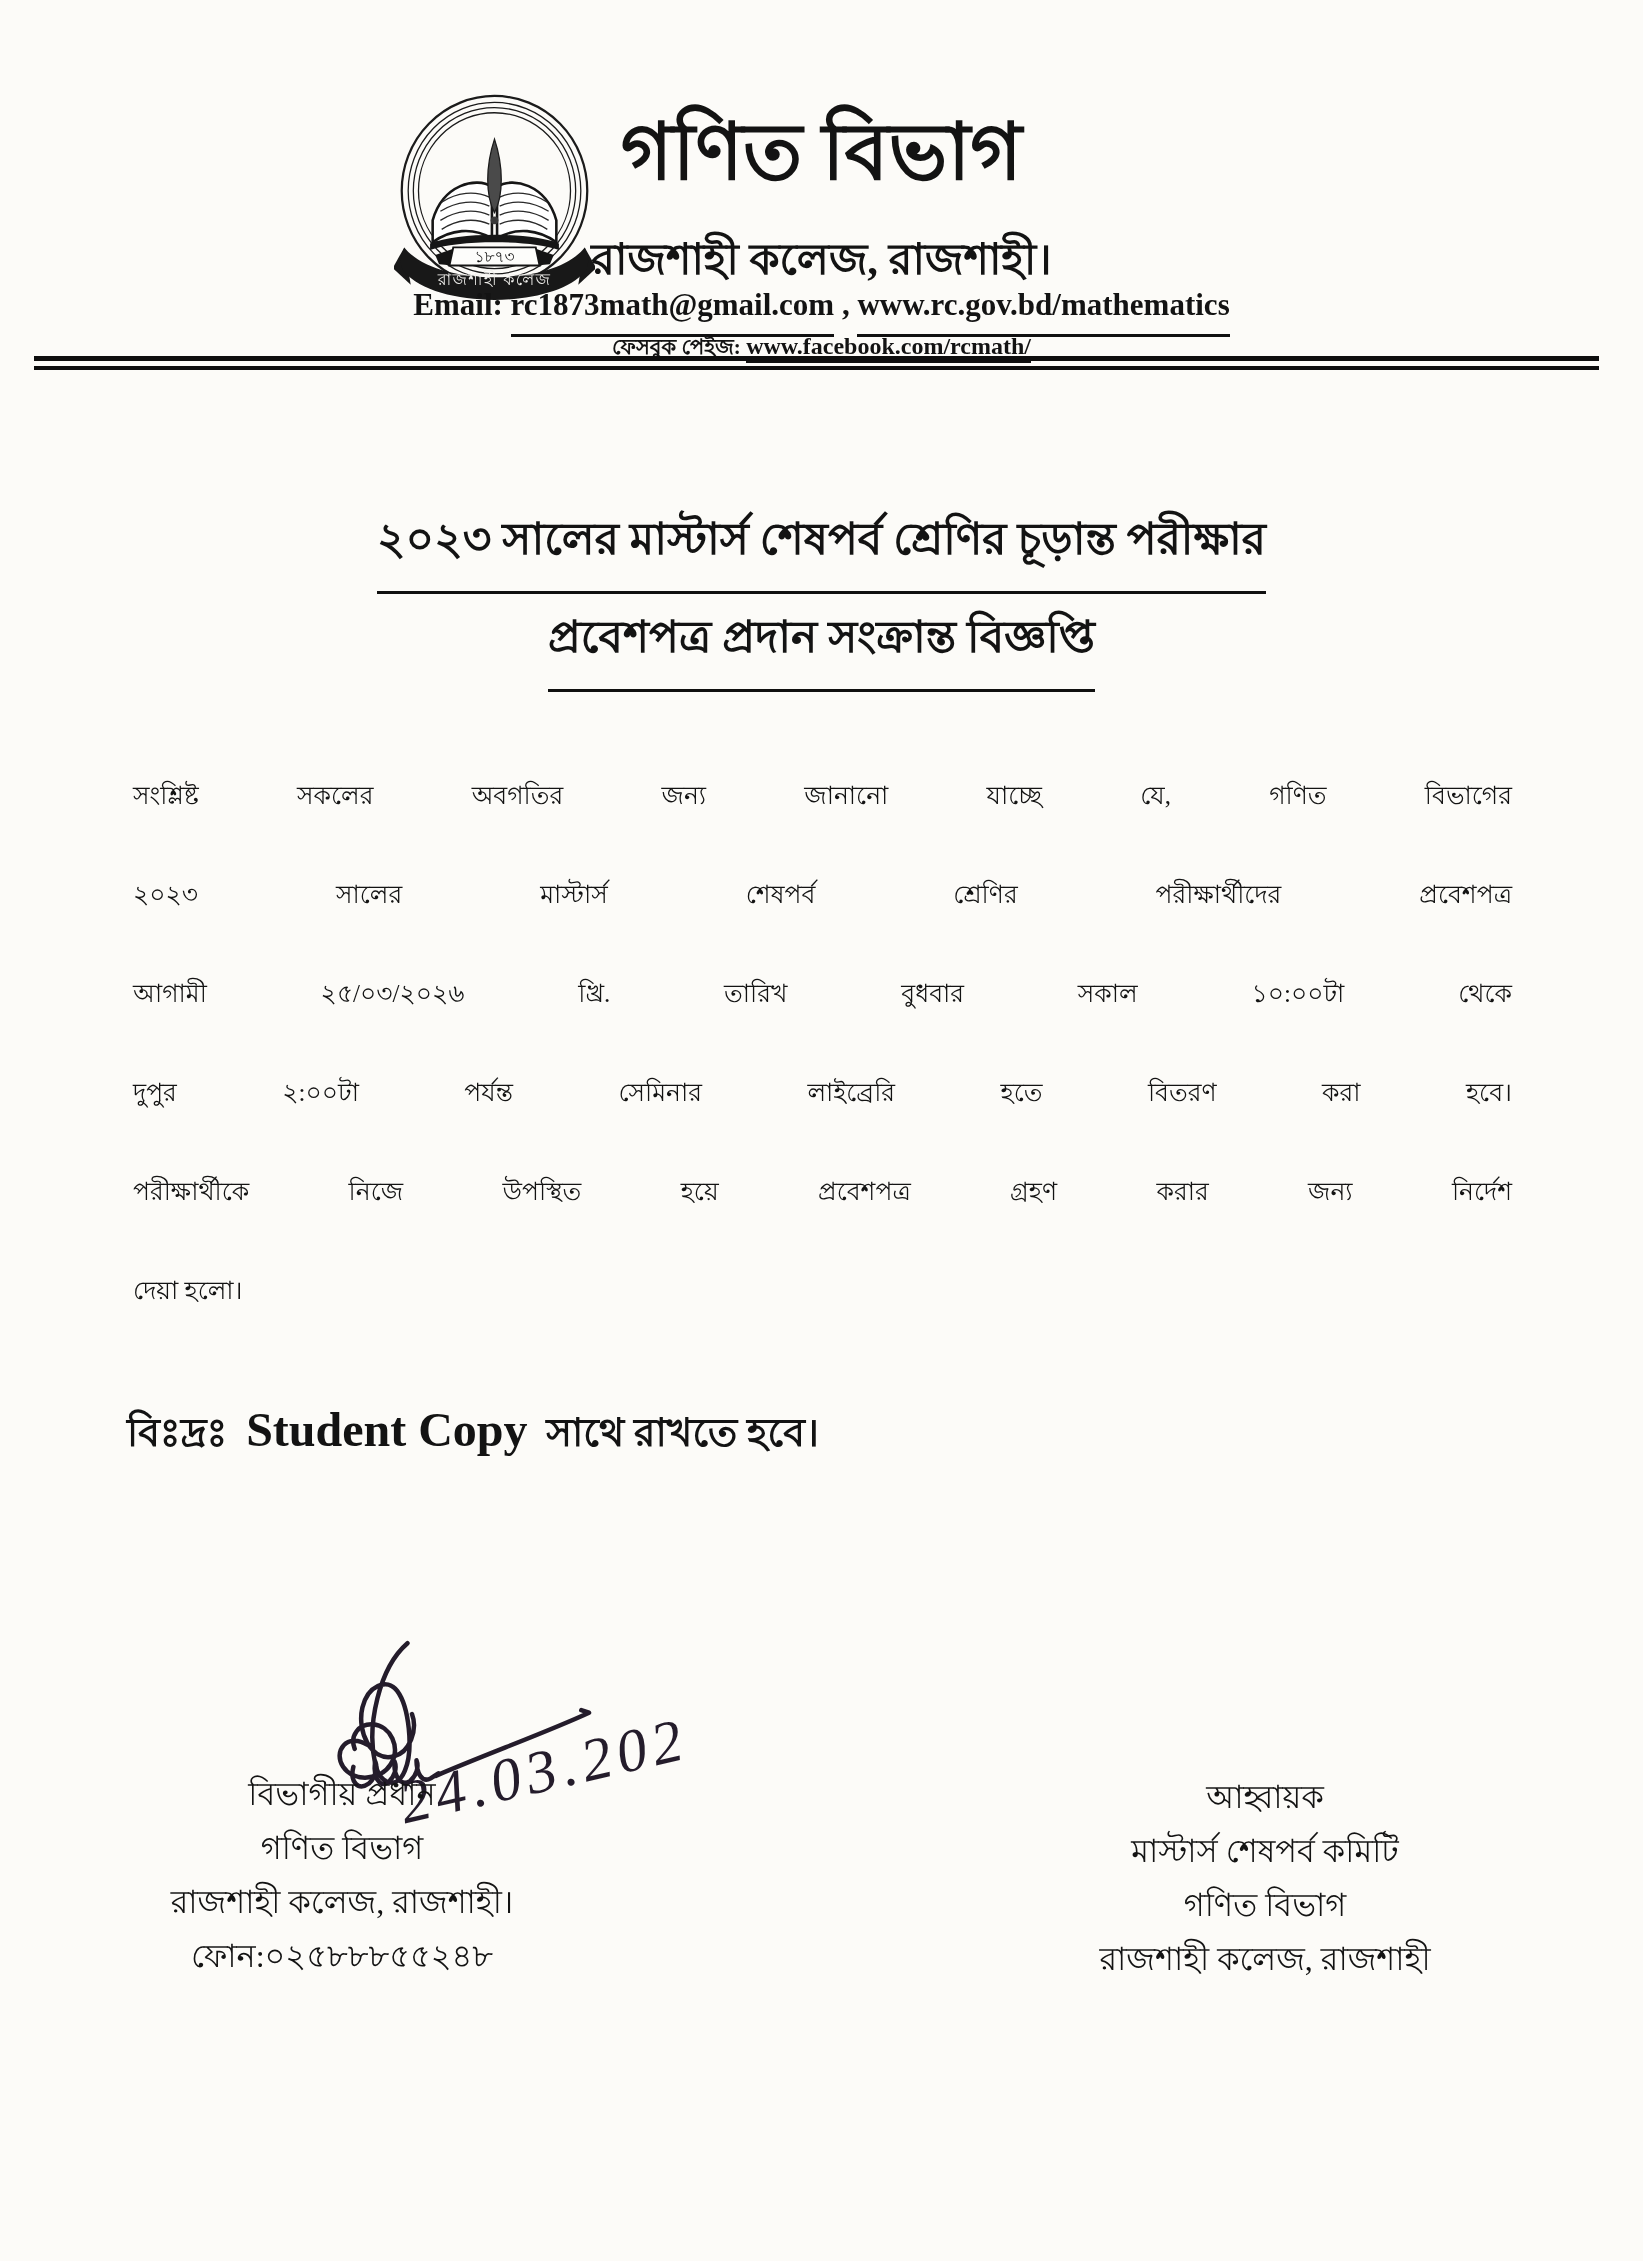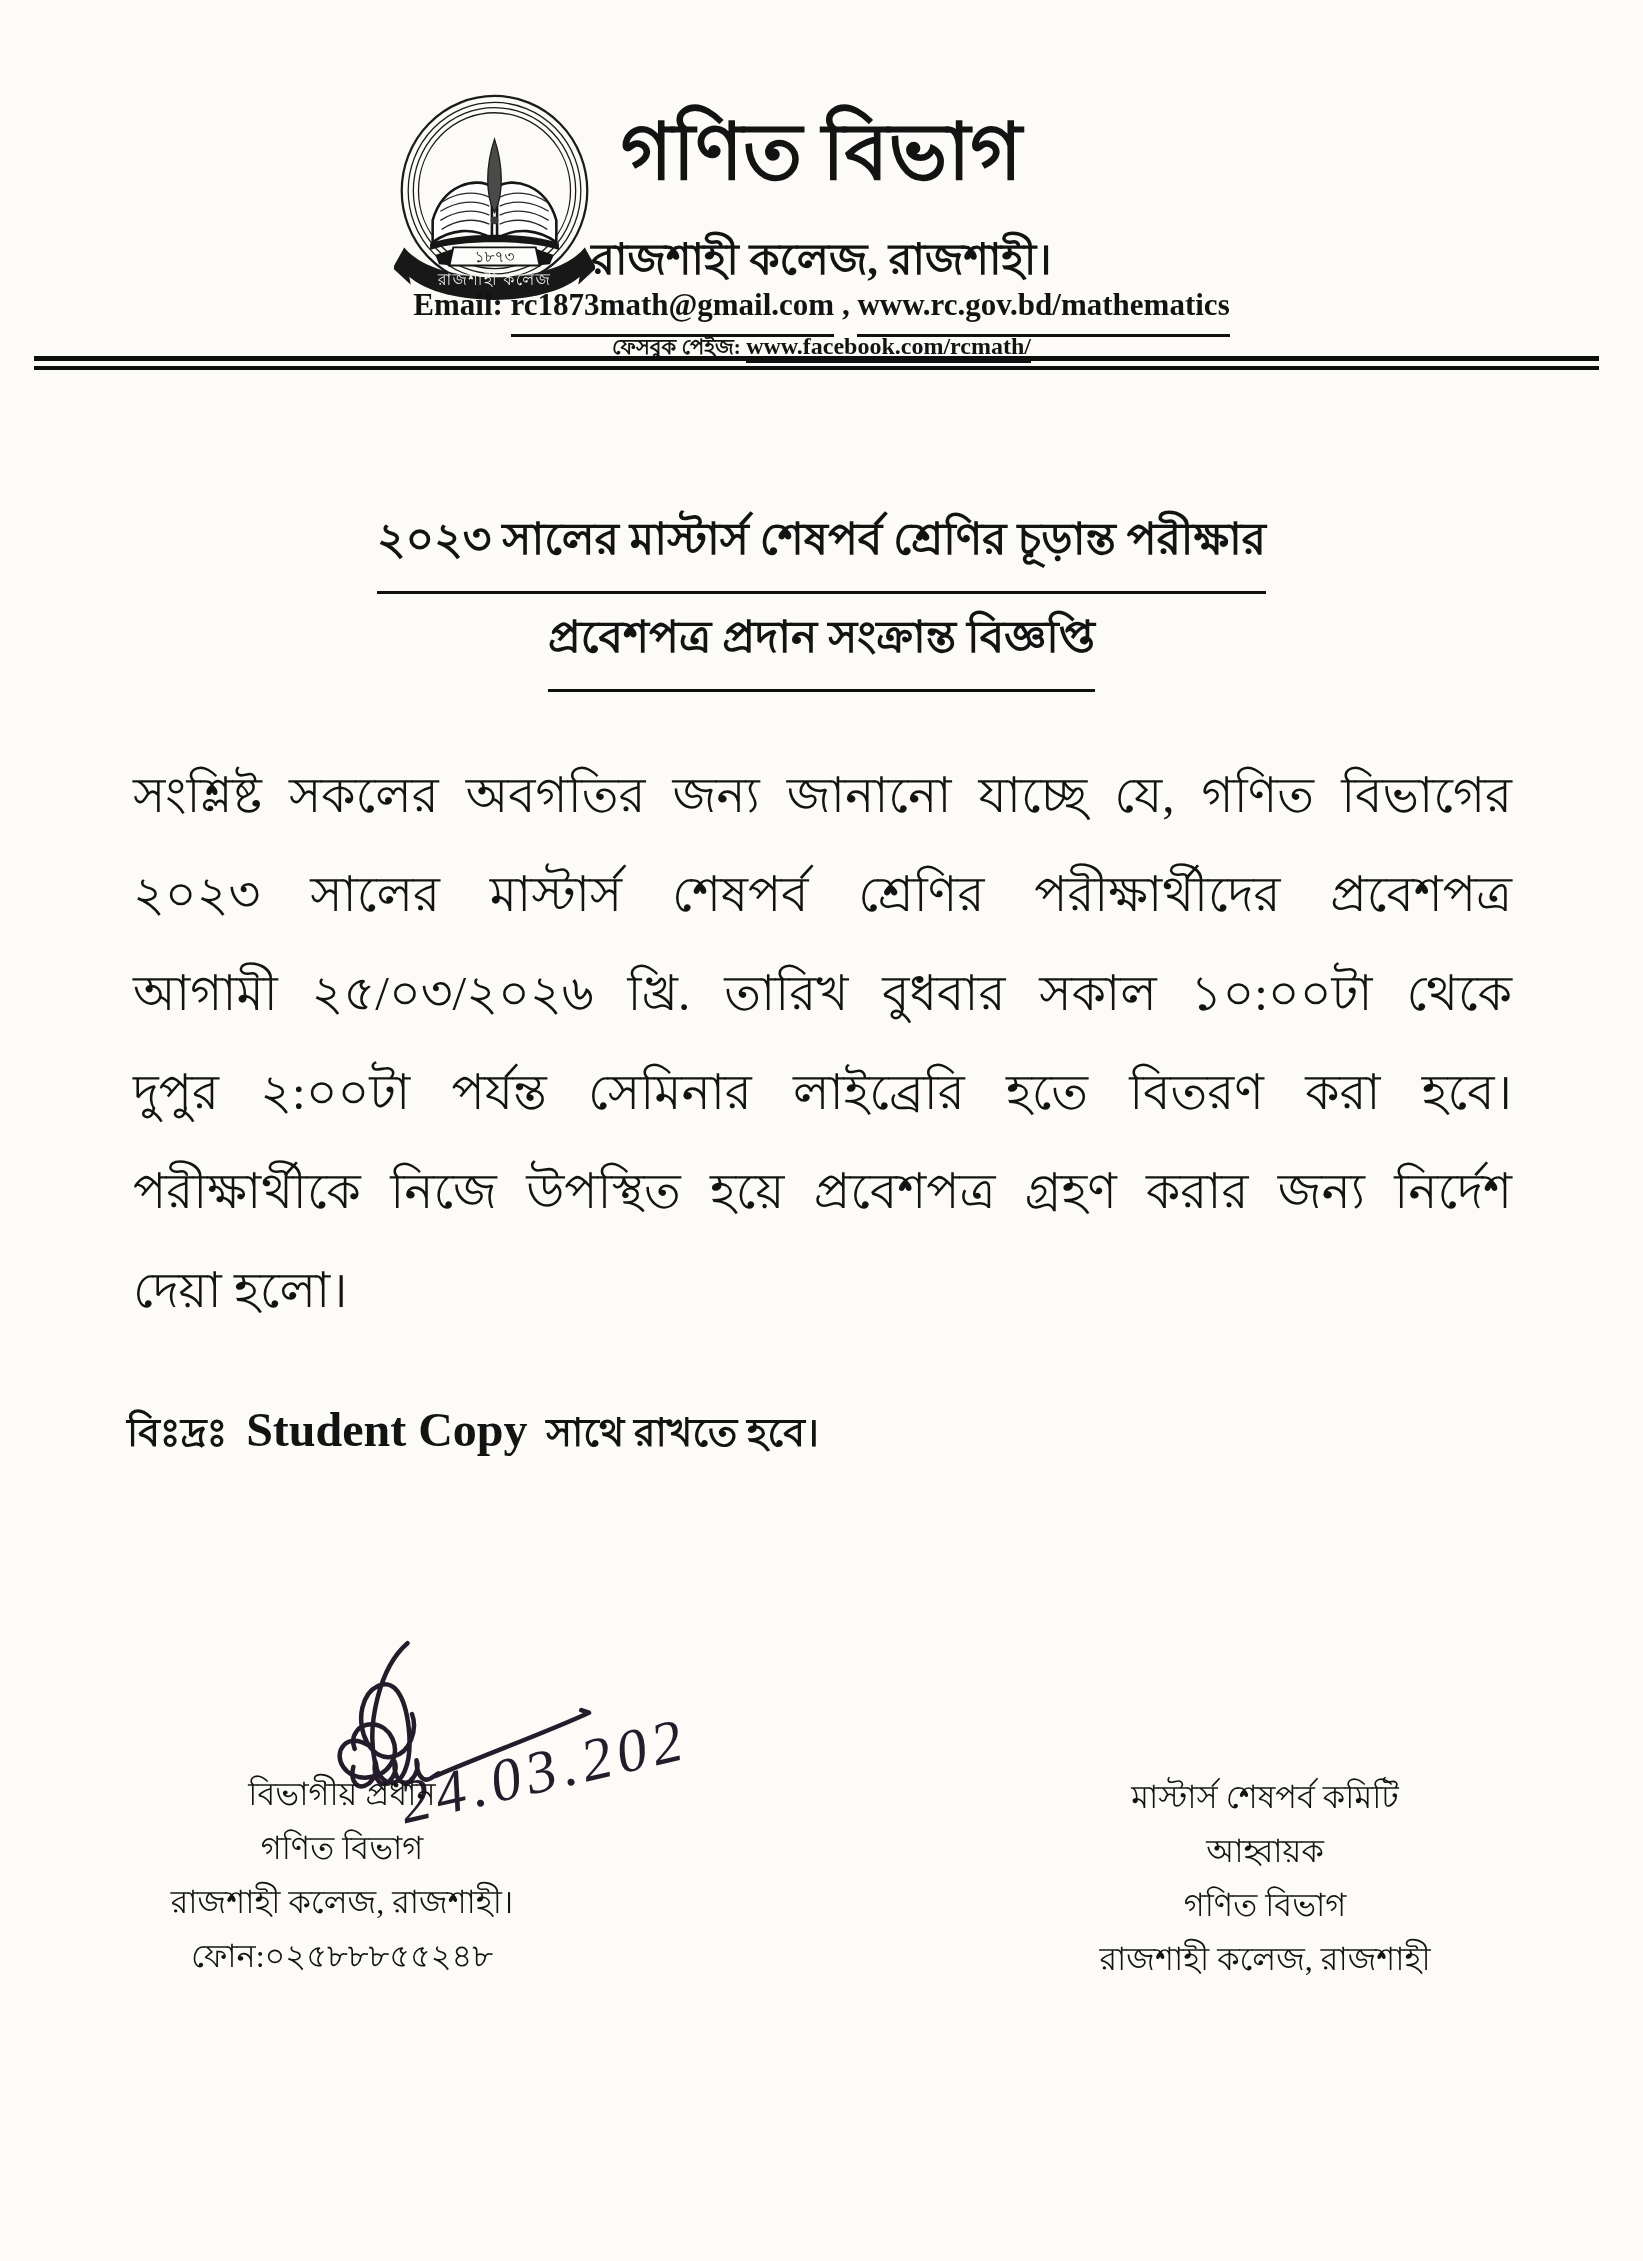--- a/index.html
+++ b/index.html
@@ -37,21 +37,21 @@
     border-top:5.2px solid #0e0e0e;border-bottom:4.5px solid #0e0e0e;
   }
   
   .date-line{position:absolute;top:385px;right:188px;font-size:35px;}
   
   .title-line{position:absolute;left:0;right:0;text-align:center;font-size:44px;font-weight:700;}
   .title-line .ul{display:inline-block;border-bottom:3.2px solid #101010;padding-bottom:11.6px;}
   .title-1{top:506px;}
   .title-2{top:604px;}
   
-  .body-block{position:absolute;left:133px;width:1379px;top:746px;font-size:49px;}
+  .body-block{position:absolute;left:133px;width:1379px;top:746px;font-size:25px;}
   .body-line{line-height:99px;text-align:justify;text-align-last:justify;}
   .body-line.last{text-align-last:left;}
   
   .note-line{position:absolute;left:127px;top:1402px;font-size:39px;font-weight:700;}
   .note-en{font-size:48px;margin:0 9px;}
   
   .signature-svg{position:absolute;left:271px;top:1629px;width:412px;height:219px;}
   .signoff{position:absolute;text-align:center;font-size:32px;line-height:54px;}
   .signoff-left{left:110px;top:1767px;width:464px;}
   .signoff-right{left:1025px;top:1770px;width:480px;}
@@ -152,20 +152,20 @@
   </svg>
 
   <div class="signoff signoff-left">
     <div>বিভাগীয় প্রধান</div>
     <div>গণিত বিভাগ</div>
     <div>রাজশাহী কলেজ, রাজশাহী।</div>
     <div>ফোন:০২৫৮৮৮৫৫২৪৮</div>
   </div>
 
   <div class="signoff signoff-right">
+    <div>আহ্বায়ক</div>
     <div>মাস্টার্স শেষপর্ব কমিটি</div>
-    <div>আহ্বায়ক</div>
     <div>গণিত বিভাগ</div>
     <div>রাজশাহী কলেজ, রাজশাহী</div>
   </div>
 
 </div>
 
 
 </body></html>

